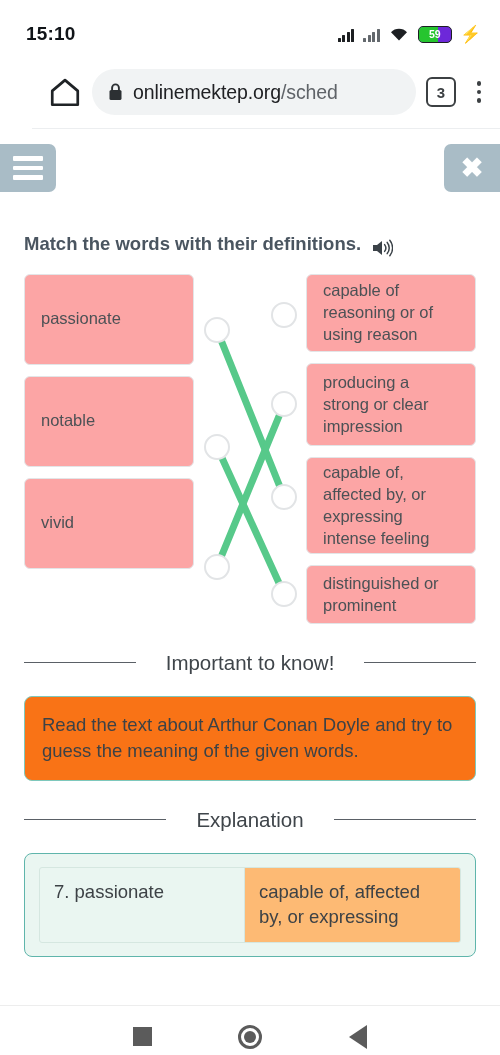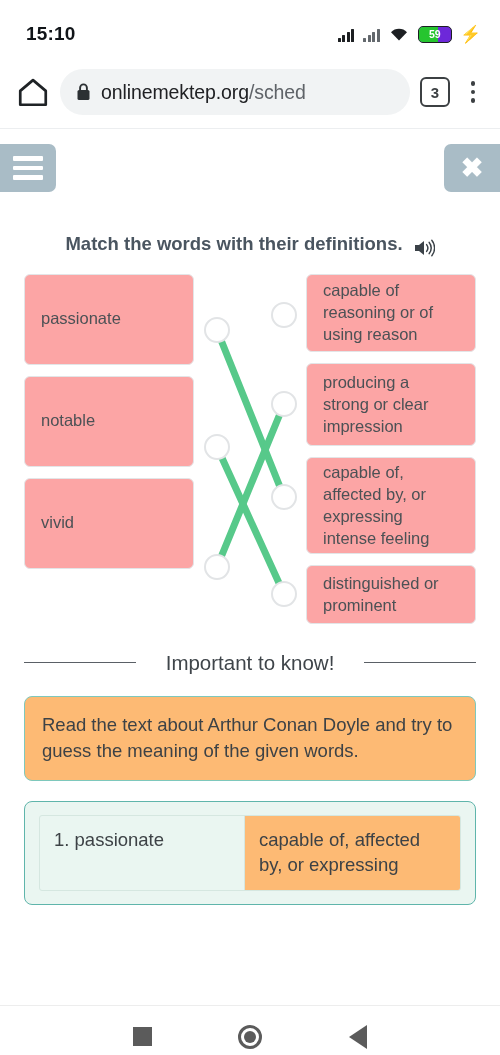--- a/index.html
+++ b/index.html
@@ -31,22 +31,23 @@
     display: flex; align-items: center; justify-content: center;
     background: #6d28d9; overflow: hidden;
   }
   .batt-fill { position: absolute; left: 0; top: 0; bottom: 0; background: #26c52f; }
   .batt-num { position: relative; font-size: 10.5px; font-weight: 700; color: #ffffff; z-index: 2; }
   .bolt { font-size: 17px; color: #111; line-height: 1; }
 
   
   .browserbar {
     height: 73px; display: flex; align-items: center; gap: 10px;
-    padding: 0 14px 0 16px; background: #ffffff;
+    padding: 0 8px 0 16px; background: #ffffff;
     border-bottom: 1px solid #eceef0;
+    margin-left: 32px;
   }
   .home-icon { width: 34px; height: 34px; flex: 0 0 34px; }
   .omnibox {
     flex: 1 1 auto; height: 46px; background: #f1f3f4; border-radius: 23px;
     display: flex; align-items: center; gap: 10px; padding: 0 16px;
     overflow: hidden; min-width: 0;
   }
   .lock { width: 15px; height: 18px; flex: 0 0 15px; }
   .url {
     font-size: 19.5px; color: #202124; white-space: nowrap;
@@ -78,21 +79,21 @@
   .xmark { color: #fff; font-size: 27px; font-weight: 700; line-height: 1; }
 
   .title {
     font-size: 25.5px; color: #202124; font-weight: 400;
     padding: 0 24px; margin-top: -4px; letter-spacing: -.1px;
   }
 
   .prompt {
     font-size: 18.5px; font-weight: 700; color: #4a5560;
     padding: 0 24px; margin-top: 40px; line-height: 1.45;
-    display: flex; flex-wrap: wrap; align-items: flex-end; gap: 0; justify-content: center;
+    display: flex; flex-wrap: wrap; align-items: flex-end; gap: 0;
   }
   .prompt-text { display: block; }
   .speaker { display: inline-flex; margin-left: 10px; vertical-align: -3px; }
 
   
   .match {
     position: relative; margin-top: 16px; height: 350px;
     padding: 0 24px; display: flex; justify-content: space-between;
   }
   .col { width: 170px; display: flex; flex-direction: column; gap: 11px; }
@@ -120,21 +121,21 @@
   }
   .divider .line { flex: 1 1 auto; height: 1px; background: #5a6066; }
   .divider .dv-text {
     font-size: 20.5px; color: #3f454a; text-align: center;
     line-height: 1.28; max-width: 190px;
   }
   .divider.explanation .dv-text { max-width: 240px; }
 
   .tipbox {
     margin: 20px 24px 0; border: 1px solid #7ec8bc; border-radius: 8px;
-    background: #fdba74; padding: 15px 17px;
+    background: #f97316; padding: 15px 17px;
     font-size: 18.5px; color: #3d4246; line-height: 1.42;
   }
 
   .expbox {
     margin: 20px 24px 0; border: 1px solid #5fb5ab; border-radius: 8px;
     background: #eaf6f1; padding: 13px 14px;
   }
   .exprow { display: flex; border: 1px solid #d5e7e0; border-radius: 3px; overflow: hidden; }
   .expcell {
     padding: 12px 14px; font-size: 18.5px; color: #3d4246; line-height: 1.35;
@@ -281,24 +282,29 @@
   <div class="divider">
     <span class="line"></span>
     <span class="dv-text">Important to know!</span>
     <span class="line"></span>
   </div>
 
   <div class="tipbox">
     <span>Read the text about Arthur Conan Doyle and try to guess the meaning of the given words.</span>
   </div>
 
+  <div class="divider explanation">
+    <span class="line"></span>
+    <span class="dv-text">Explanation</span>
+    <span class="line"></span>
+  </div>
 
   <div class="expbox">
     <div class="exprow">
-      <div class="expcell k">1. passionate</div>
+      <div class="expcell k">7. passionate</div>
       <div class="expcell v">capable of, affected by, or expressing</div>
     </div>
   </div>
 
 </div>
 
 <div class="navbar">
   <div class="nav-square"></div>
   <div class="nav-circle">
       <i></i>

